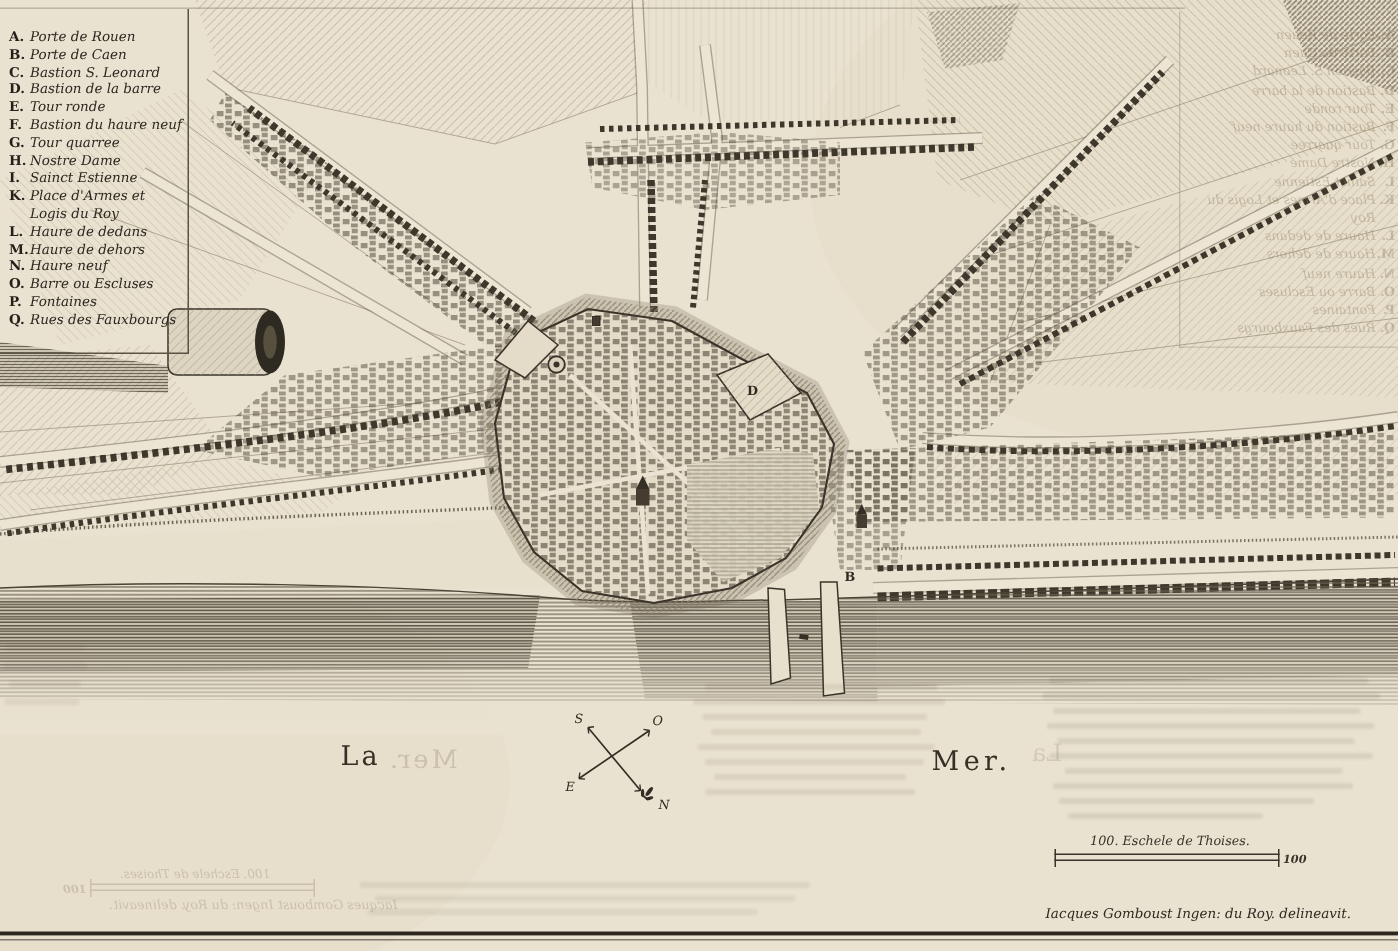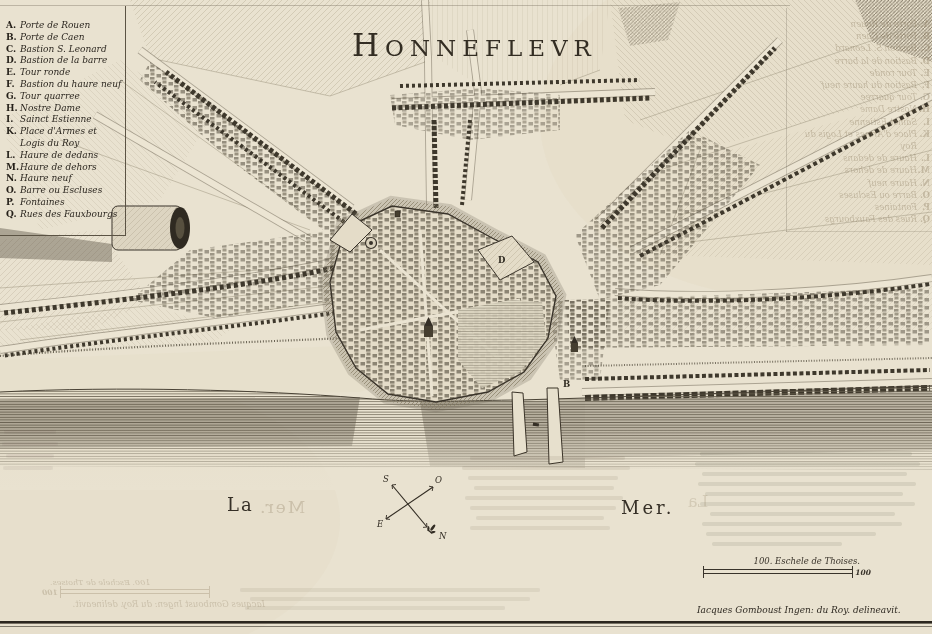--- a/index.html
+++ b/index.html
@@ -26,21 +26,21 @@
   .ghost-legend .lg-row{font-size:8.5px;line-height:12.2px;color:#8a7a5e;}
   .ghost-legend .lg-letter{color:#8a7a5e;width:13px;}
   .g-mer{position:absolute;left:258px;top:497px;font-size:17px;letter-spacing:2px;opacity:.3;}
   .g-la{position:absolute;left:688px;top:492px;font-size:16px;opacity:.22;}
 
   
   .la-label{position:absolute;left:227px;top:494px;font-size:18px;letter-spacing:2px;color:#352f26;}
   .mer-label{position:absolute;left:621px;top:497px;font-size:18px;letter-spacing:3px;color:#352f26;}
 
   
-  .scale-caption{position:absolute;left:700px;top:556px;width:160px;text-align:right;
+  .scale-caption{position:absolute;left:700px;top:556px;width:160px;text-align:center;
     font-size:8.5px;font-style:italic;color:#39332a;}
   .scale-bar{position:absolute;left:703px;top:569px;width:150px;height:3px;
     border-top:1px solid #39332a;border-bottom:1px solid #39332a;font-weight:bold;}
   .scale-bar::before,.scale-bar::after{content:"";position:absolute;top:-4px;width:1px;height:12px;background:#39332a;}
   .scale-bar::before{left:0;}
   .scale-bar::after{right:0;}
   .scale-end{position:absolute;right:-18px;top:-2px;font-size:7.5px;font-style:italic;}
 
   .ghost-scale{position:absolute;left:30px;top:578px;width:190px;opacity:.3;transform:scaleX(-1);filter:blur(.3px);}
   .ghost-scale .scale-caption{position:static;width:160px;margin:0 0 2px 10px;font-size:8px;color:#8a7a5e;}
@@ -439,21 +439,20 @@
     <div class="lg-row">
         <span class="lg-letter">P.</span>
         <span class="lg-text">Fontaines</span>
       </div>
     <div class="lg-row">
         <span class="lg-letter">Q.</span>
         <span class="lg-text">Rues des Fauxbourgs</span>
       </div>
   </div>
 
-  <div class="map-title">HONNEFLEVR</div>
 
   <div class="g-mer ghost">Mer.</div>
   <div class="la-label">La</div>
   <div class="mer-label">Mer.</div>
   <div class="g-la ghost">La</div>
 
   <div class="scale-caption">100. Eschele de Thoises.</div>
   <div class="scale-bar">
     <span class="scale-end">100</span>
   </div>

